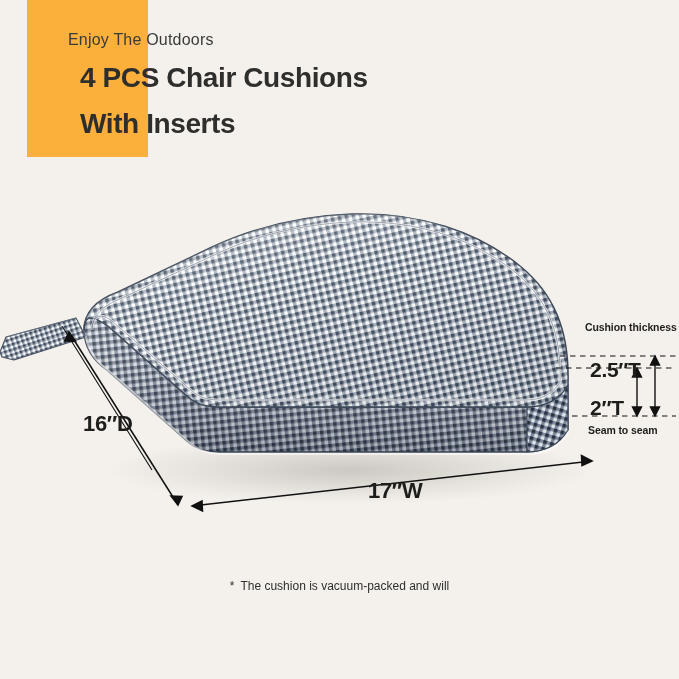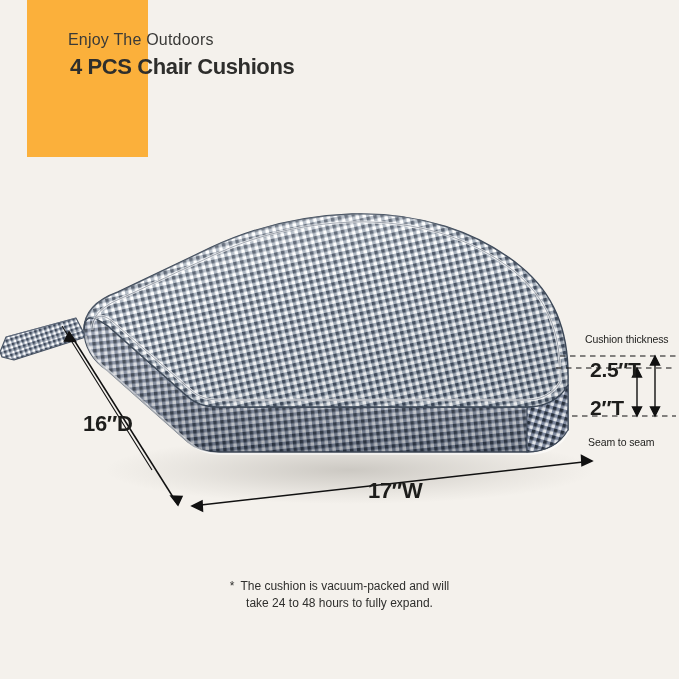--- a/index.html
+++ b/index.html
@@ -17,33 +17,33 @@
     position:absolute;left:27px;top:0;width:121px;height:157px;
     background:#FBB03B;
   }
   .header-text{position:absolute;left:68px;top:30px;width:560px;}
   .eyebrow{
     font-size:16px;letter-spacing:.2px;color:#3A3A38;
     font-weight:400;line-height:1.2;margin:0 0 5px 0;
     white-space:nowrap;
   }
   .headline{
-    font-size:22px;font-weight:bold;color:#2E2E2C;
-    line-height:1.22;margin:2px;letter-spacing:-.4px;
+    font-size:28px;font-weight:bold;color:#2E2E2C;
+    line-height:1.22;margin:12px;letter-spacing:-.4px;
     white-space:nowrap;
   }
 
   
   .dim-big{
     position:absolute;font-weight:bold;color:#1D1D1B;
     font-size:22px;letter-spacing:-.3px;white-space:nowrap;
   }
   .dim-small{
-    position:absolute;font-weight:normal;color:#1D1D1B;
-    font-size:10.5px;white-space:nowrap;letter-spacing:-.1px;margin-top:12px;
+    position:absolute;font-weight:bold;color:#1D1D1B;
+    font-size:10.5px;white-space:nowrap;letter-spacing:-.1px;
   }
   #lbl-depth{left:59px;top:411px;margin-left:24px;}
   #lbl-width{left:368px;top:478px;text-align:right;}
   #lbl-thick{left:590px;top:334px;font-size:21px;margin-top:24px;}
   #lbl-seam{left:590px;top:396px;font-size:21px;text-align:center;}
   #lbl-thick-cap{left:585px;top:321px;}
   #lbl-seam-cap{left:588px;top:424px;}
 
   
   .footer{
@@ -59,20 +59,21 @@
 </head>
 <body>
 
 <div id="stage">
 
   <div class="yellow-block"></div>
 
   <div class="header-text">
     <p class="eyebrow">Enjoy The Outdoors</p>
     <p class="headline">4 PCS Chair Cushions</p>
+    <p class="headline">With Inserts</p>
   </div>
 
   <svg width="679" height="679" viewBox="0 0 679 679" style="position:absolute;left:0;top:0;">
     <defs>
 
       <pattern id="ginghamTop" width="7" height="7" patternUnits="userSpaceOnUse" patternTransform="rotate(-13)">
         <rect width="7" height="7" fill="#ffffff"></rect>
         <rect width="3.5" height="7" fill="#97A2B1" opacity=".85"></rect>
         <rect width="7" height="3.5" fill="#97A2B1" opacity=".85"></rect>
         <rect width="3.5" height="3.5" fill="#3C4758"></rect>
@@ -248,16 +249,15 @@
   <div class="dim-big" id="lbl-width">17″W</div>
 
   <div class="dim-small" id="lbl-thick-cap">Cushion thickness</div>
   <div class="dim-big" id="lbl-thick">2.5″T</div>
 
   <div class="dim-big" id="lbl-seam">2″T</div>
   <div class="dim-small" id="lbl-seam-cap">Seam to seam</div>
 
   <div class="footer">
     <span class="ln"><span class="star">*</span><span>The cushion is vacuum-packed and will</span></span>
-    <span class="ln">take 24 to 48 hours to fully expand.</span>
   </div>
 
 </div>
 
 </body></html>

